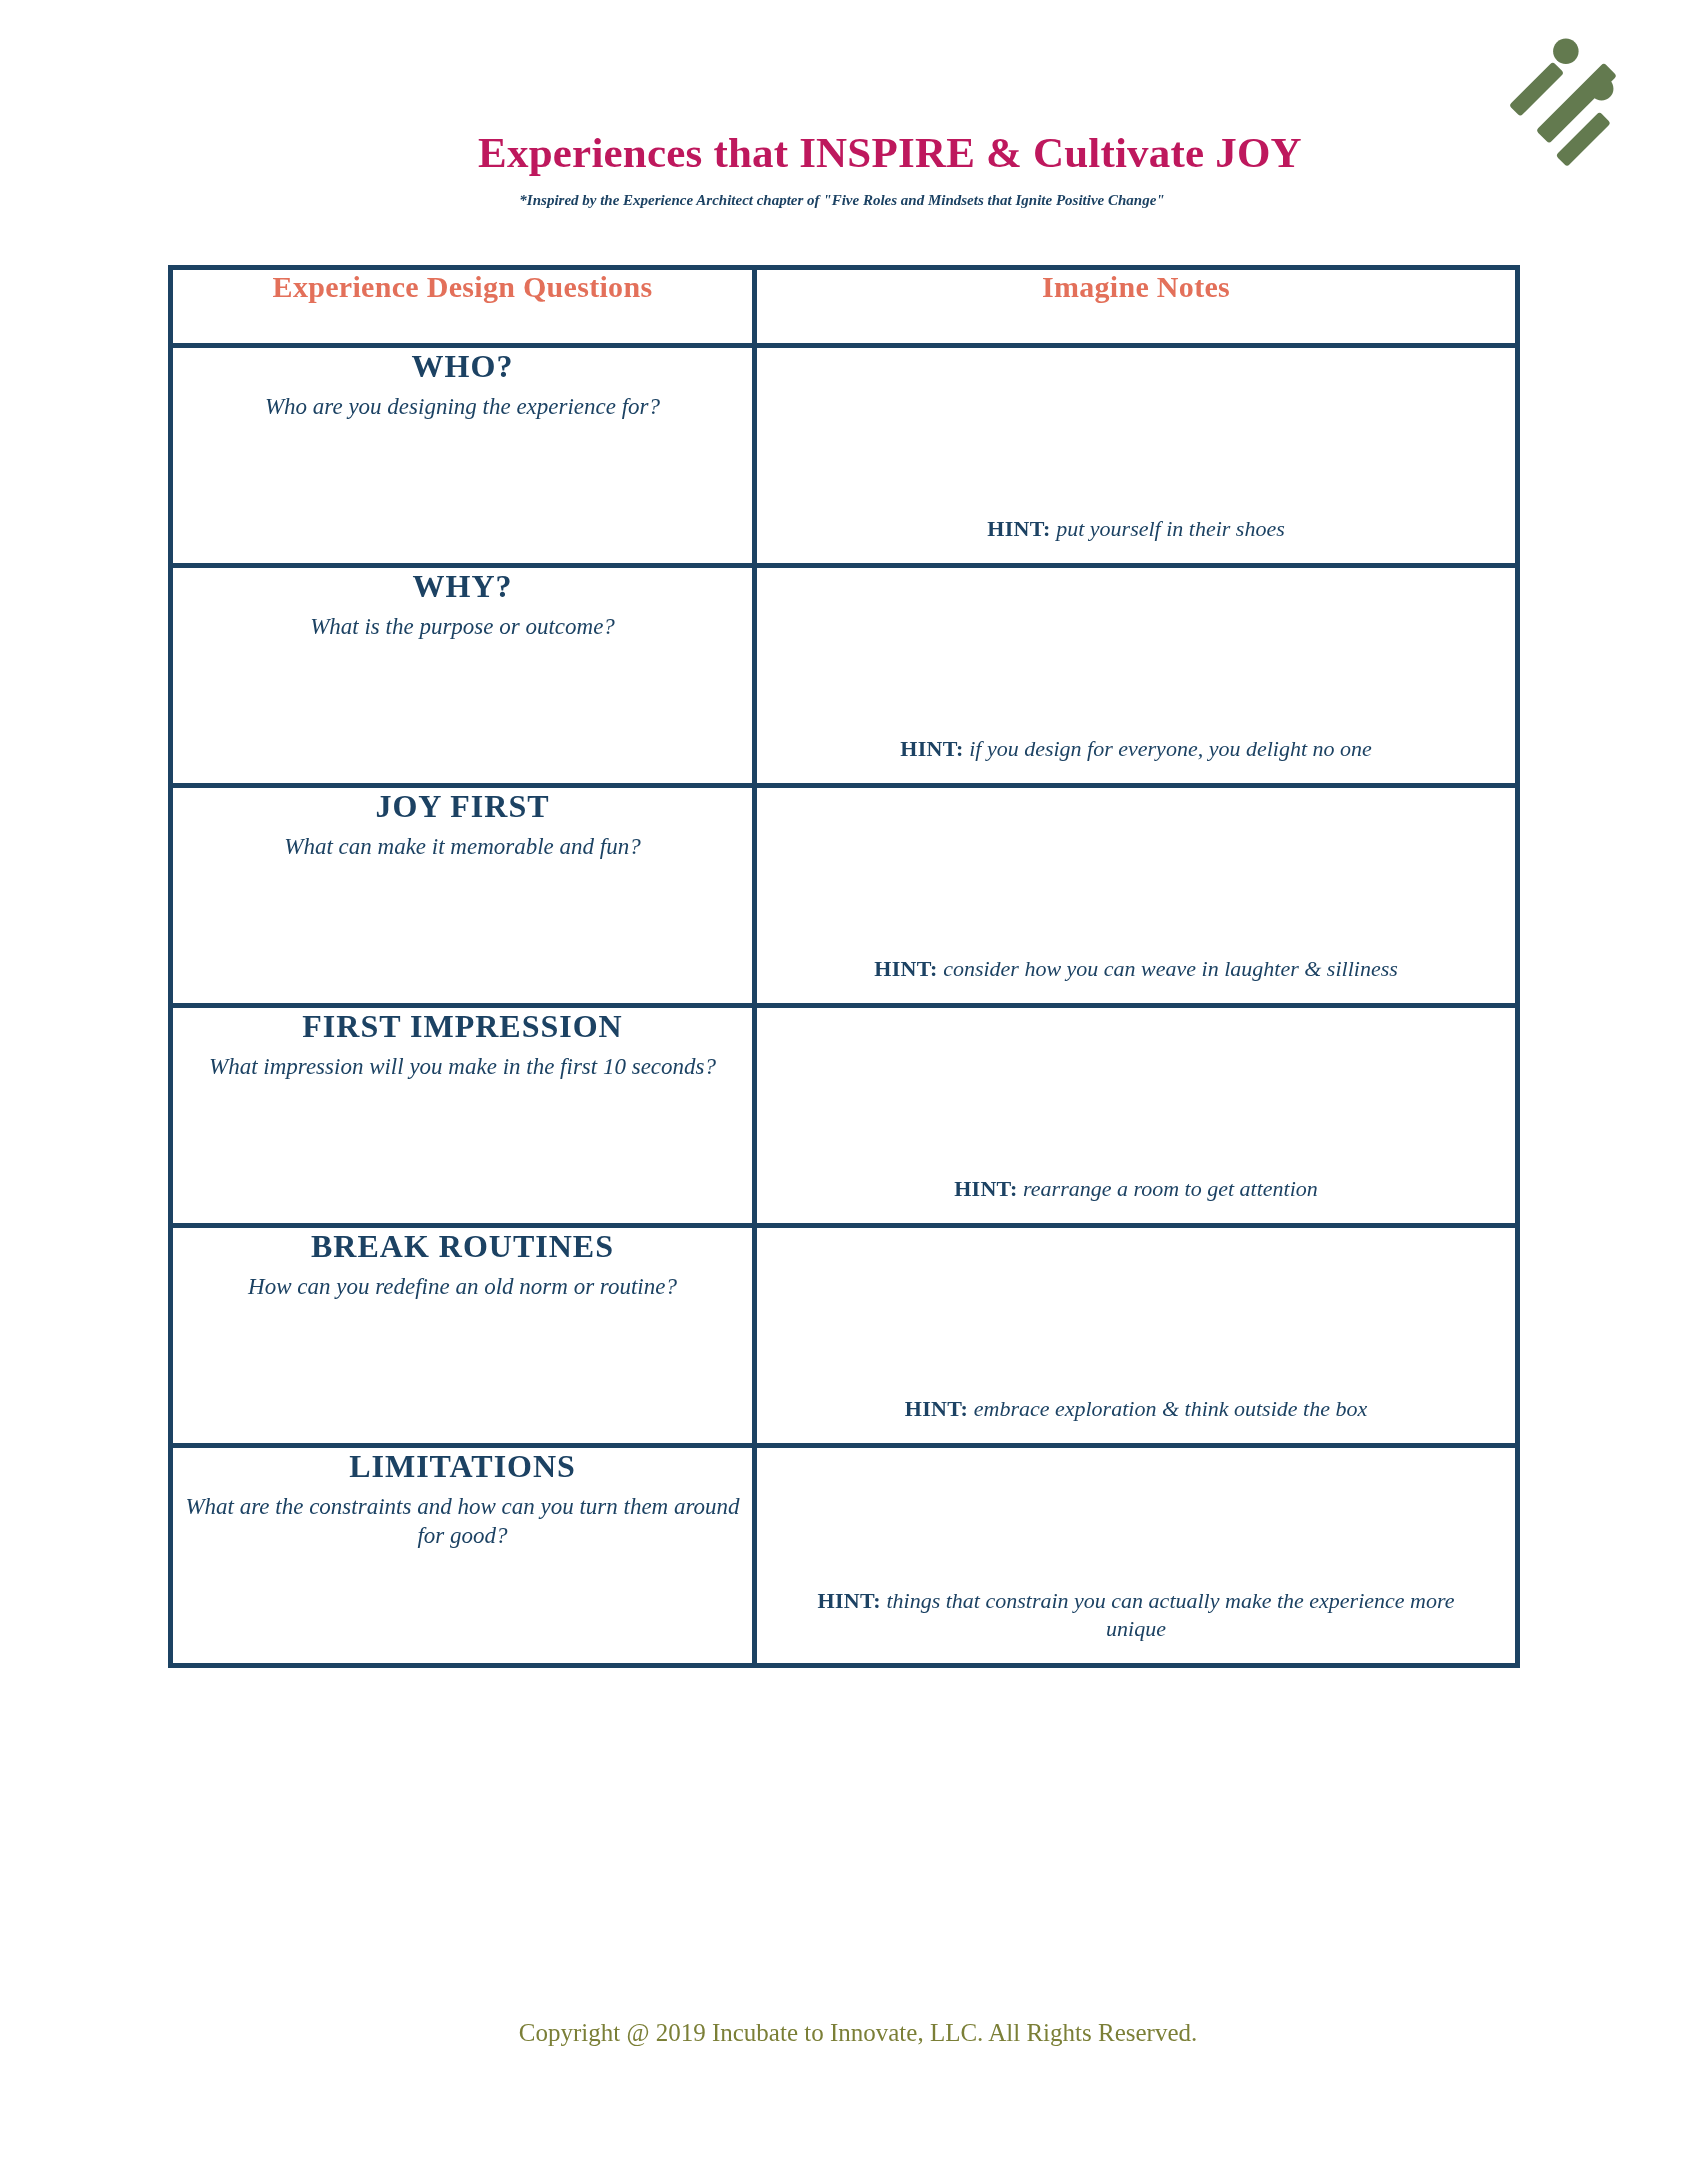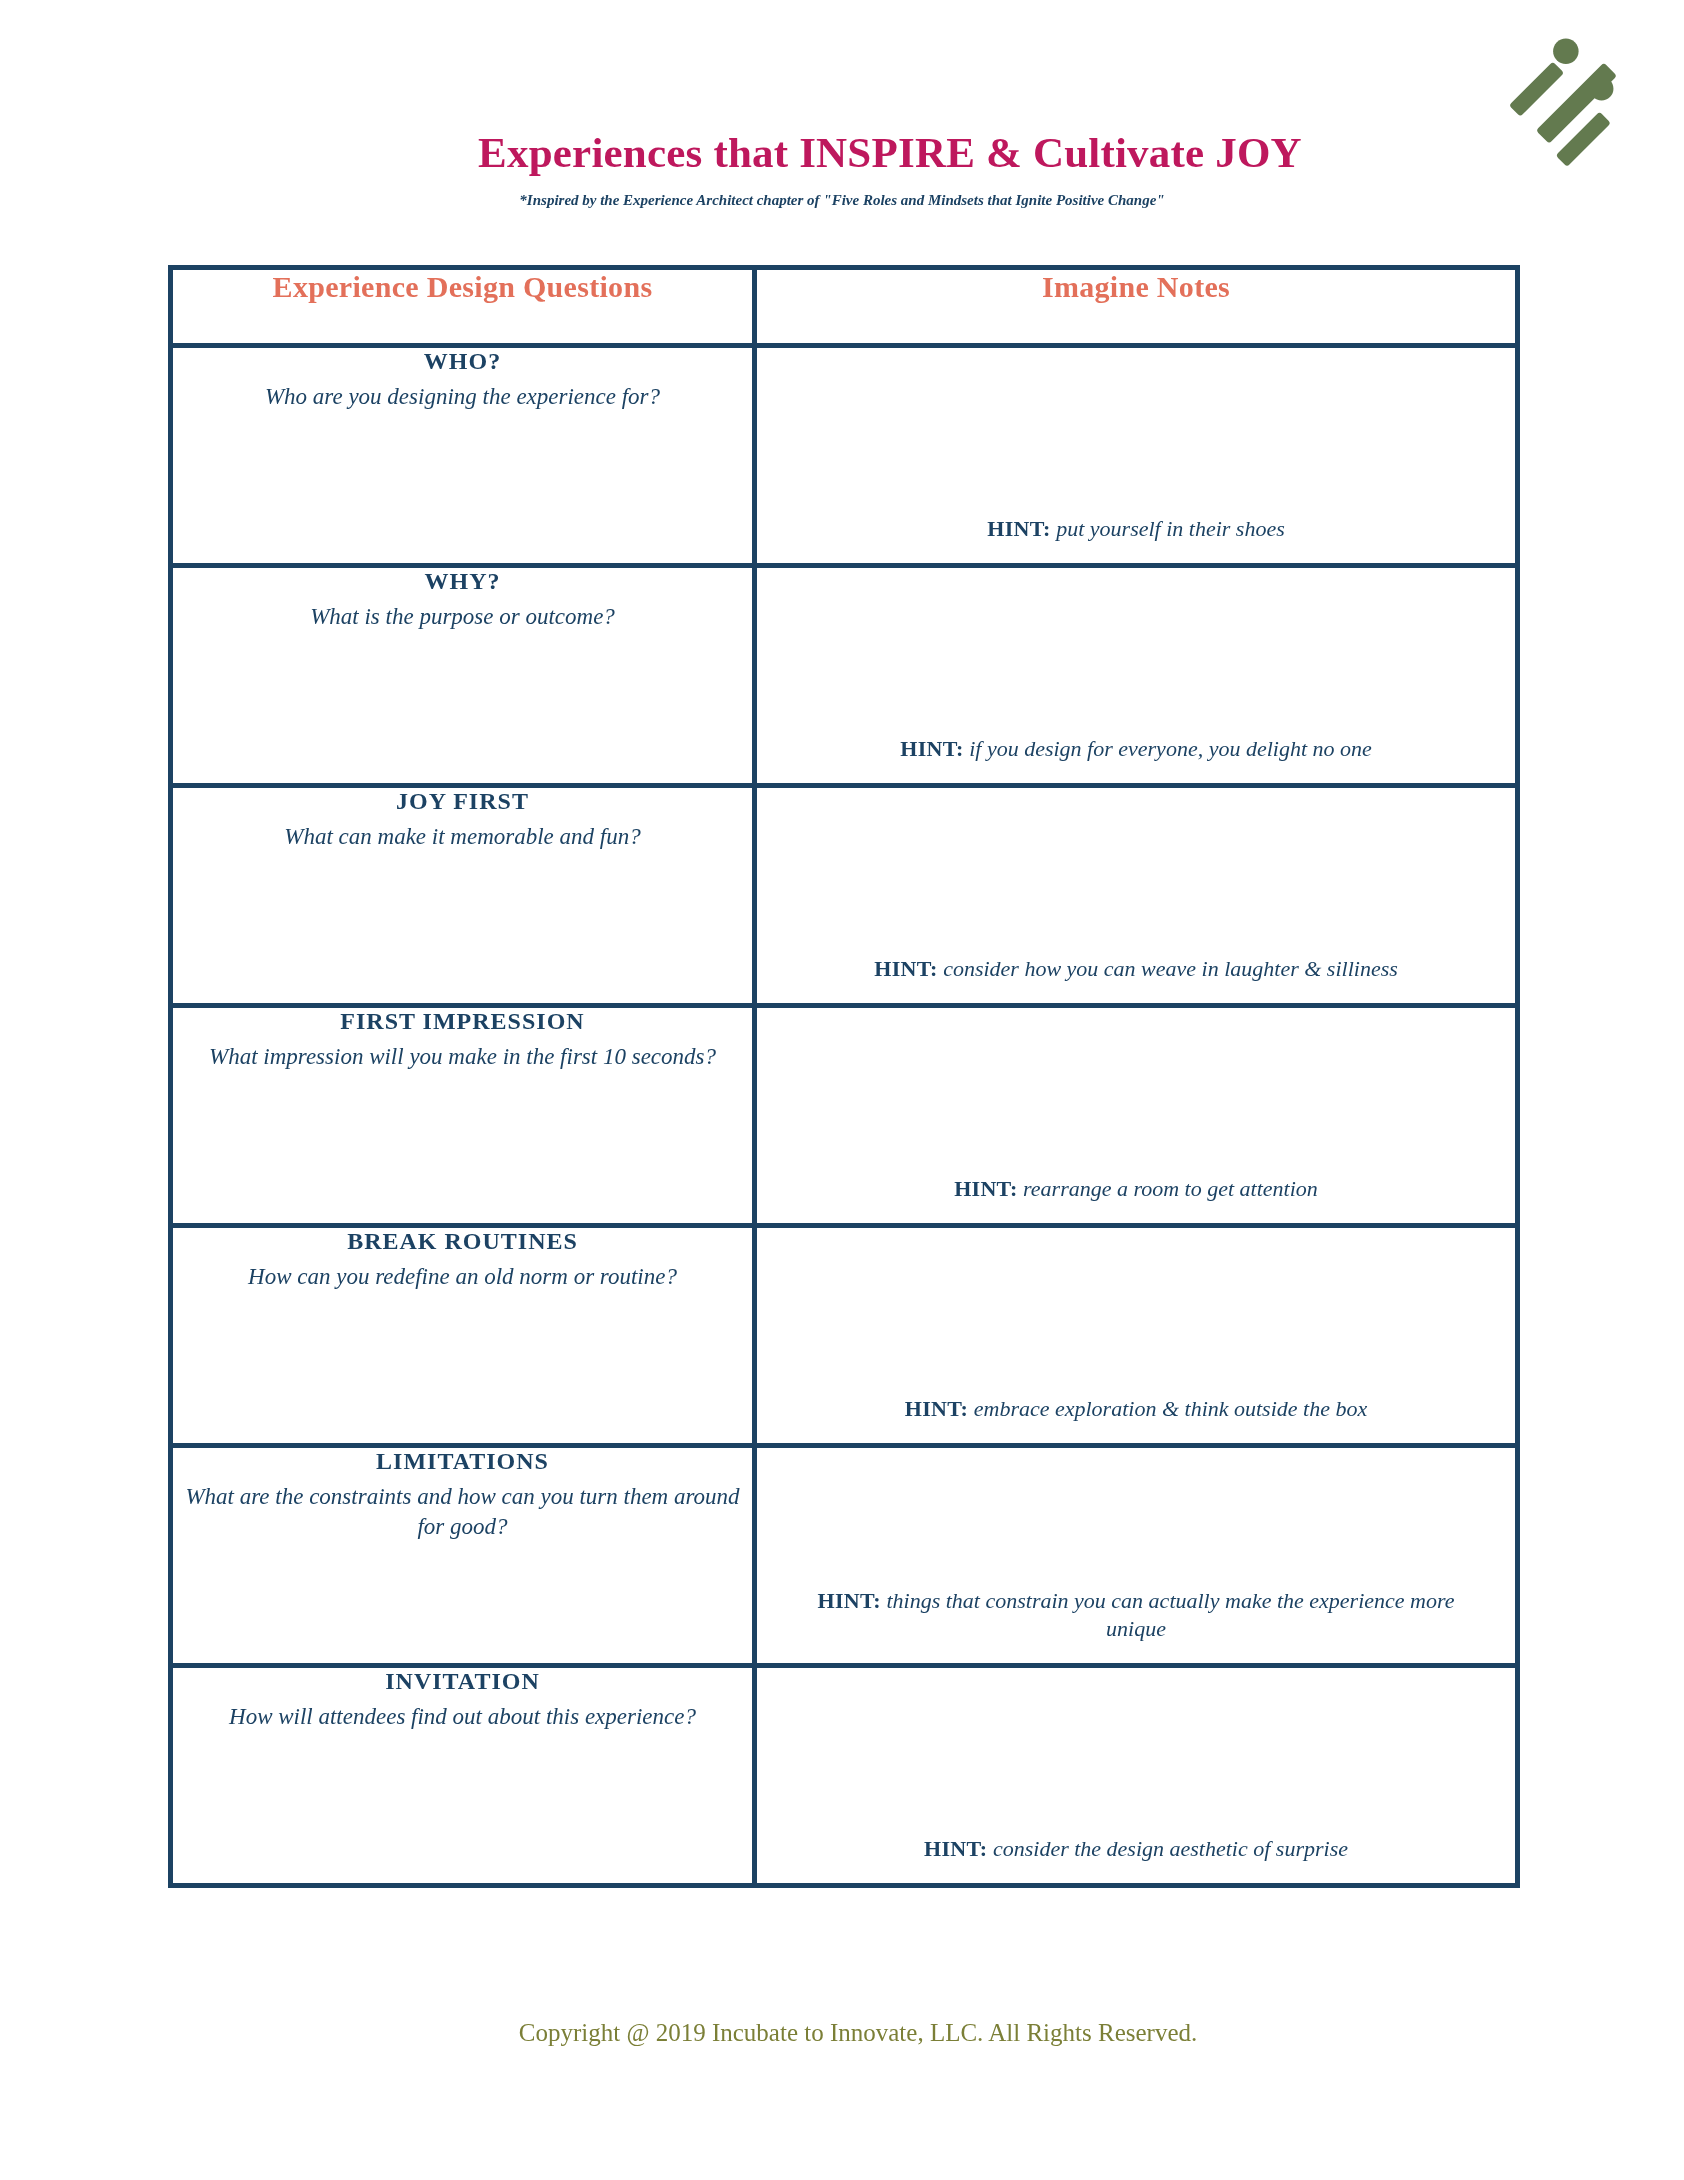--- a/index.html
+++ b/index.html
@@ -84,21 +84,21 @@
     letter-spacing: 0.3px;
   }
 
   
   .q-cell {
     position: relative;
     padding: 41px 24px 24px 24px;
     text-align: center;
   }
   .q-title {
-    font-size: 24px;
+    font-size: 32px;
     font-weight: bold;
     color: #1C4263;
     letter-spacing: 1px;
     line-height: 1.15;
     font-family: "Liberation Serif", "DejaVu Serif", serif;
   }
   .q-sub {
     margin-top: 6.8px;
     font-size: 23px;
     font-style: italic;
@@ -281,32 +281,17 @@
         <div class="n-inner">
           <div class="note-value"></div>
           <div class="hint">
             <span class="hint-lbl">HINT:</span>
             <span class="hint-txt">things that constrain you can actually make the experience more unique</span>
           </div>
         </div>
       </td>
     </tr>
 
-    <tr class="r7">
-      <td class="q-cell">
-        <div class="q-title">INVITATION</div>
-        <div class="q-sub">How will attendees find out about this experience?</div>
-      </td>
-      <td class="n-cell">
-        <div class="n-inner">
-          <div class="note-value"></div>
-          <div class="hint">
-            <span class="hint-lbl">HINT:</span>
-            <span class="hint-txt">consider the design aesthetic of surprise</span>
-          </div>
-        </div>
-      </td>
-    </tr>
   </tbody>
 </table>
 
 <div class="footer">Copyright @ 2019 Incubate to Innovate, LLC.  All Rights Reserved.</div>
 
 
 </body></html>

